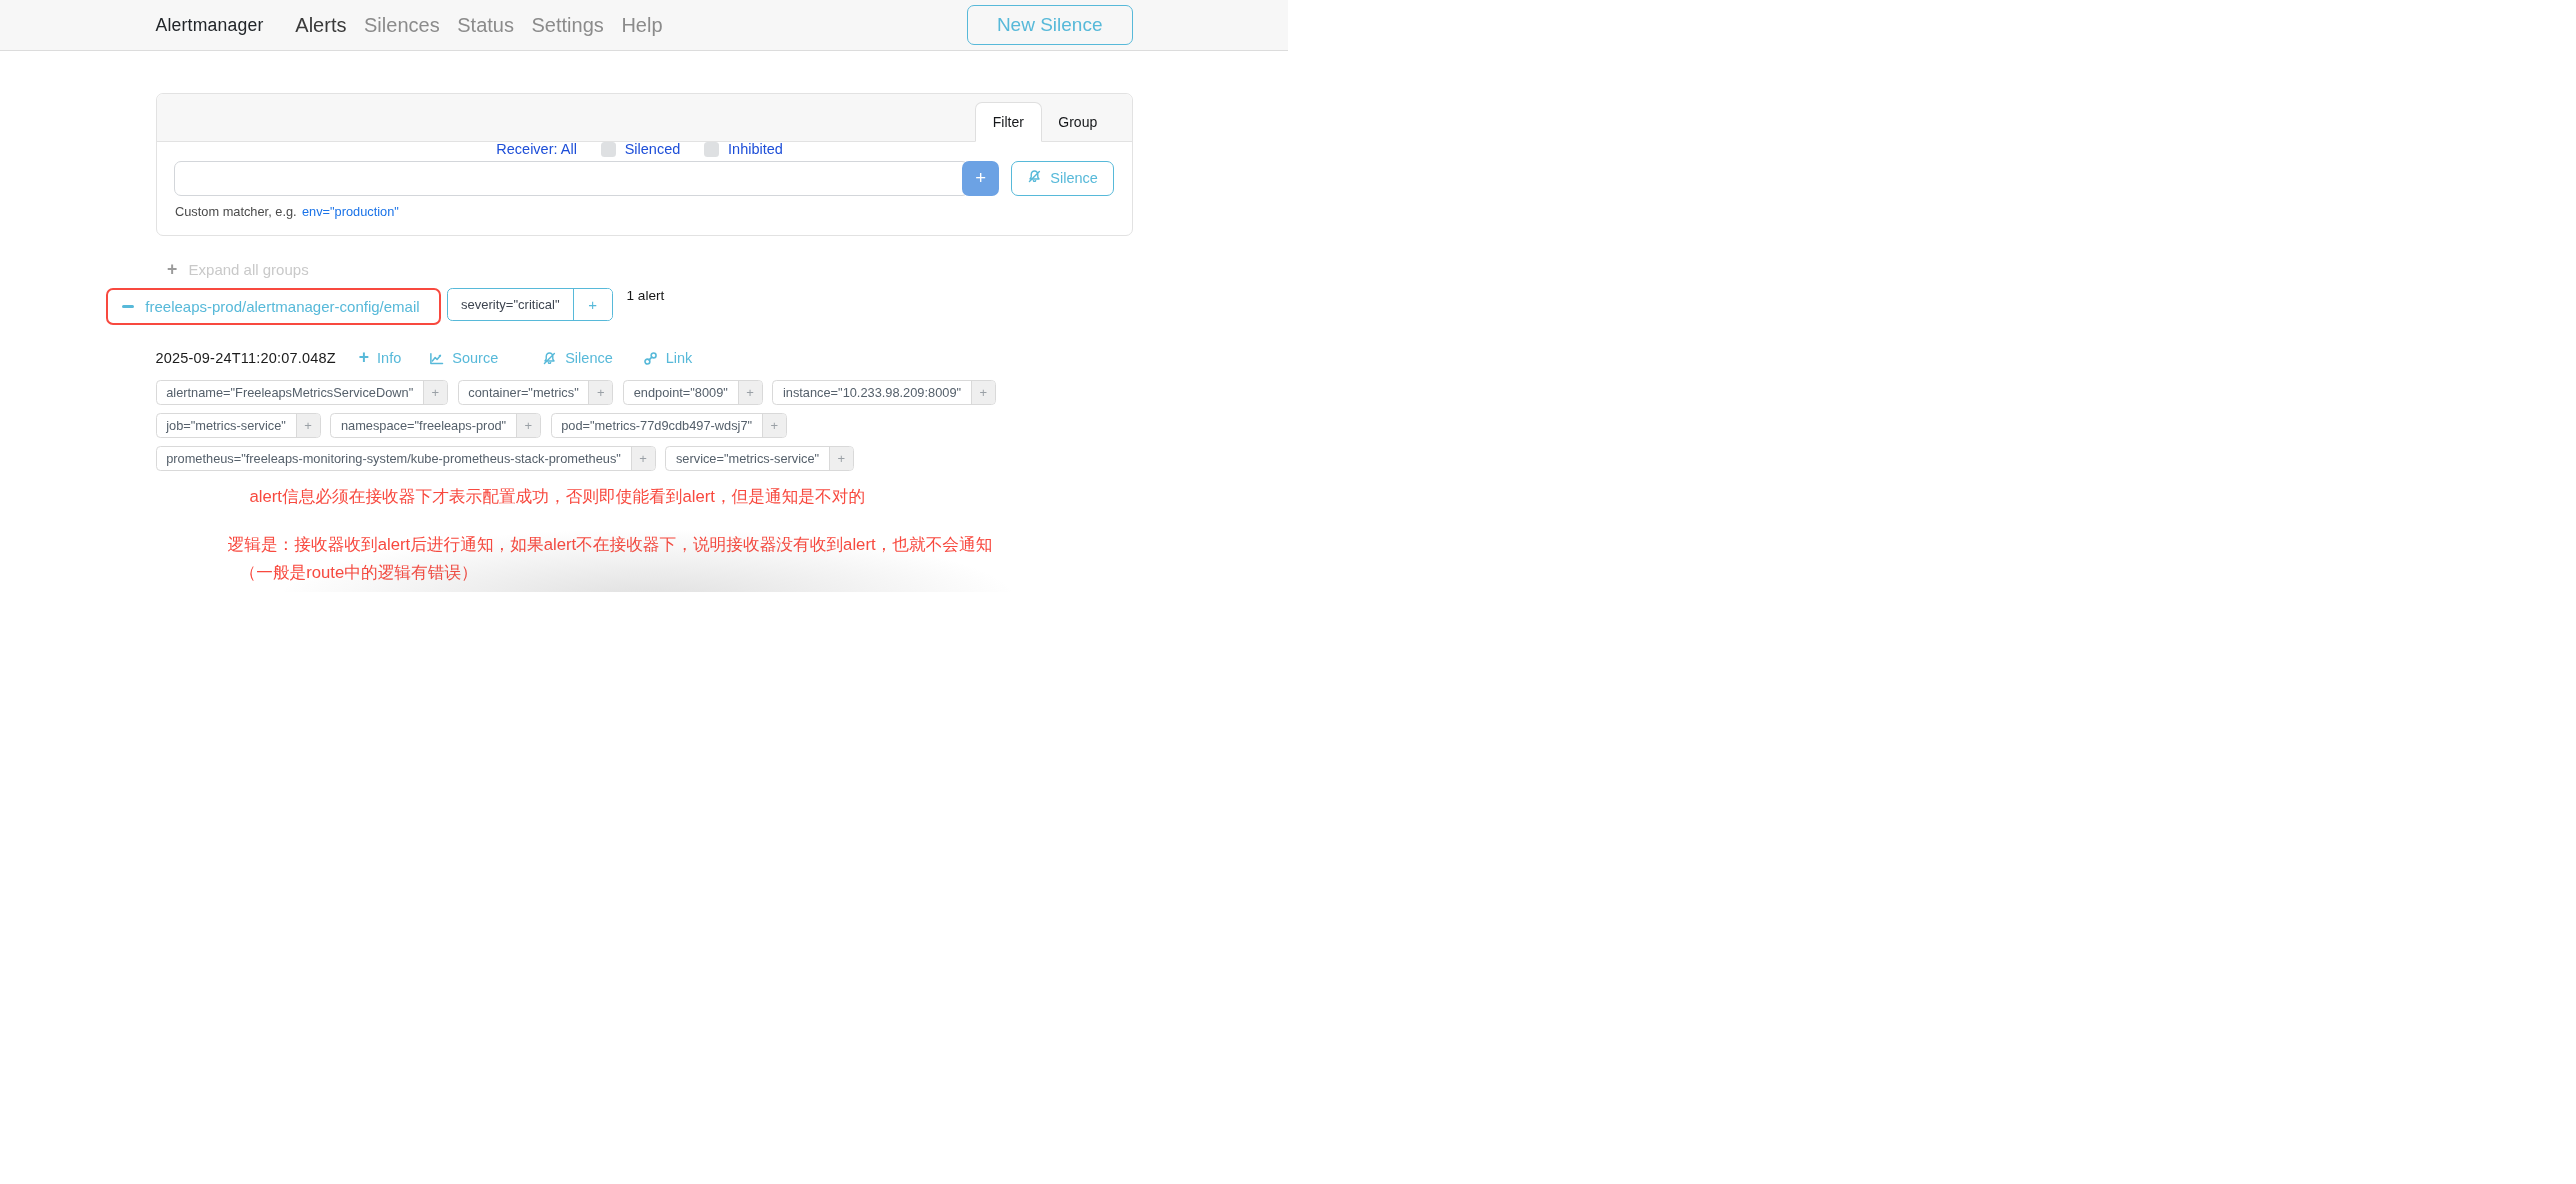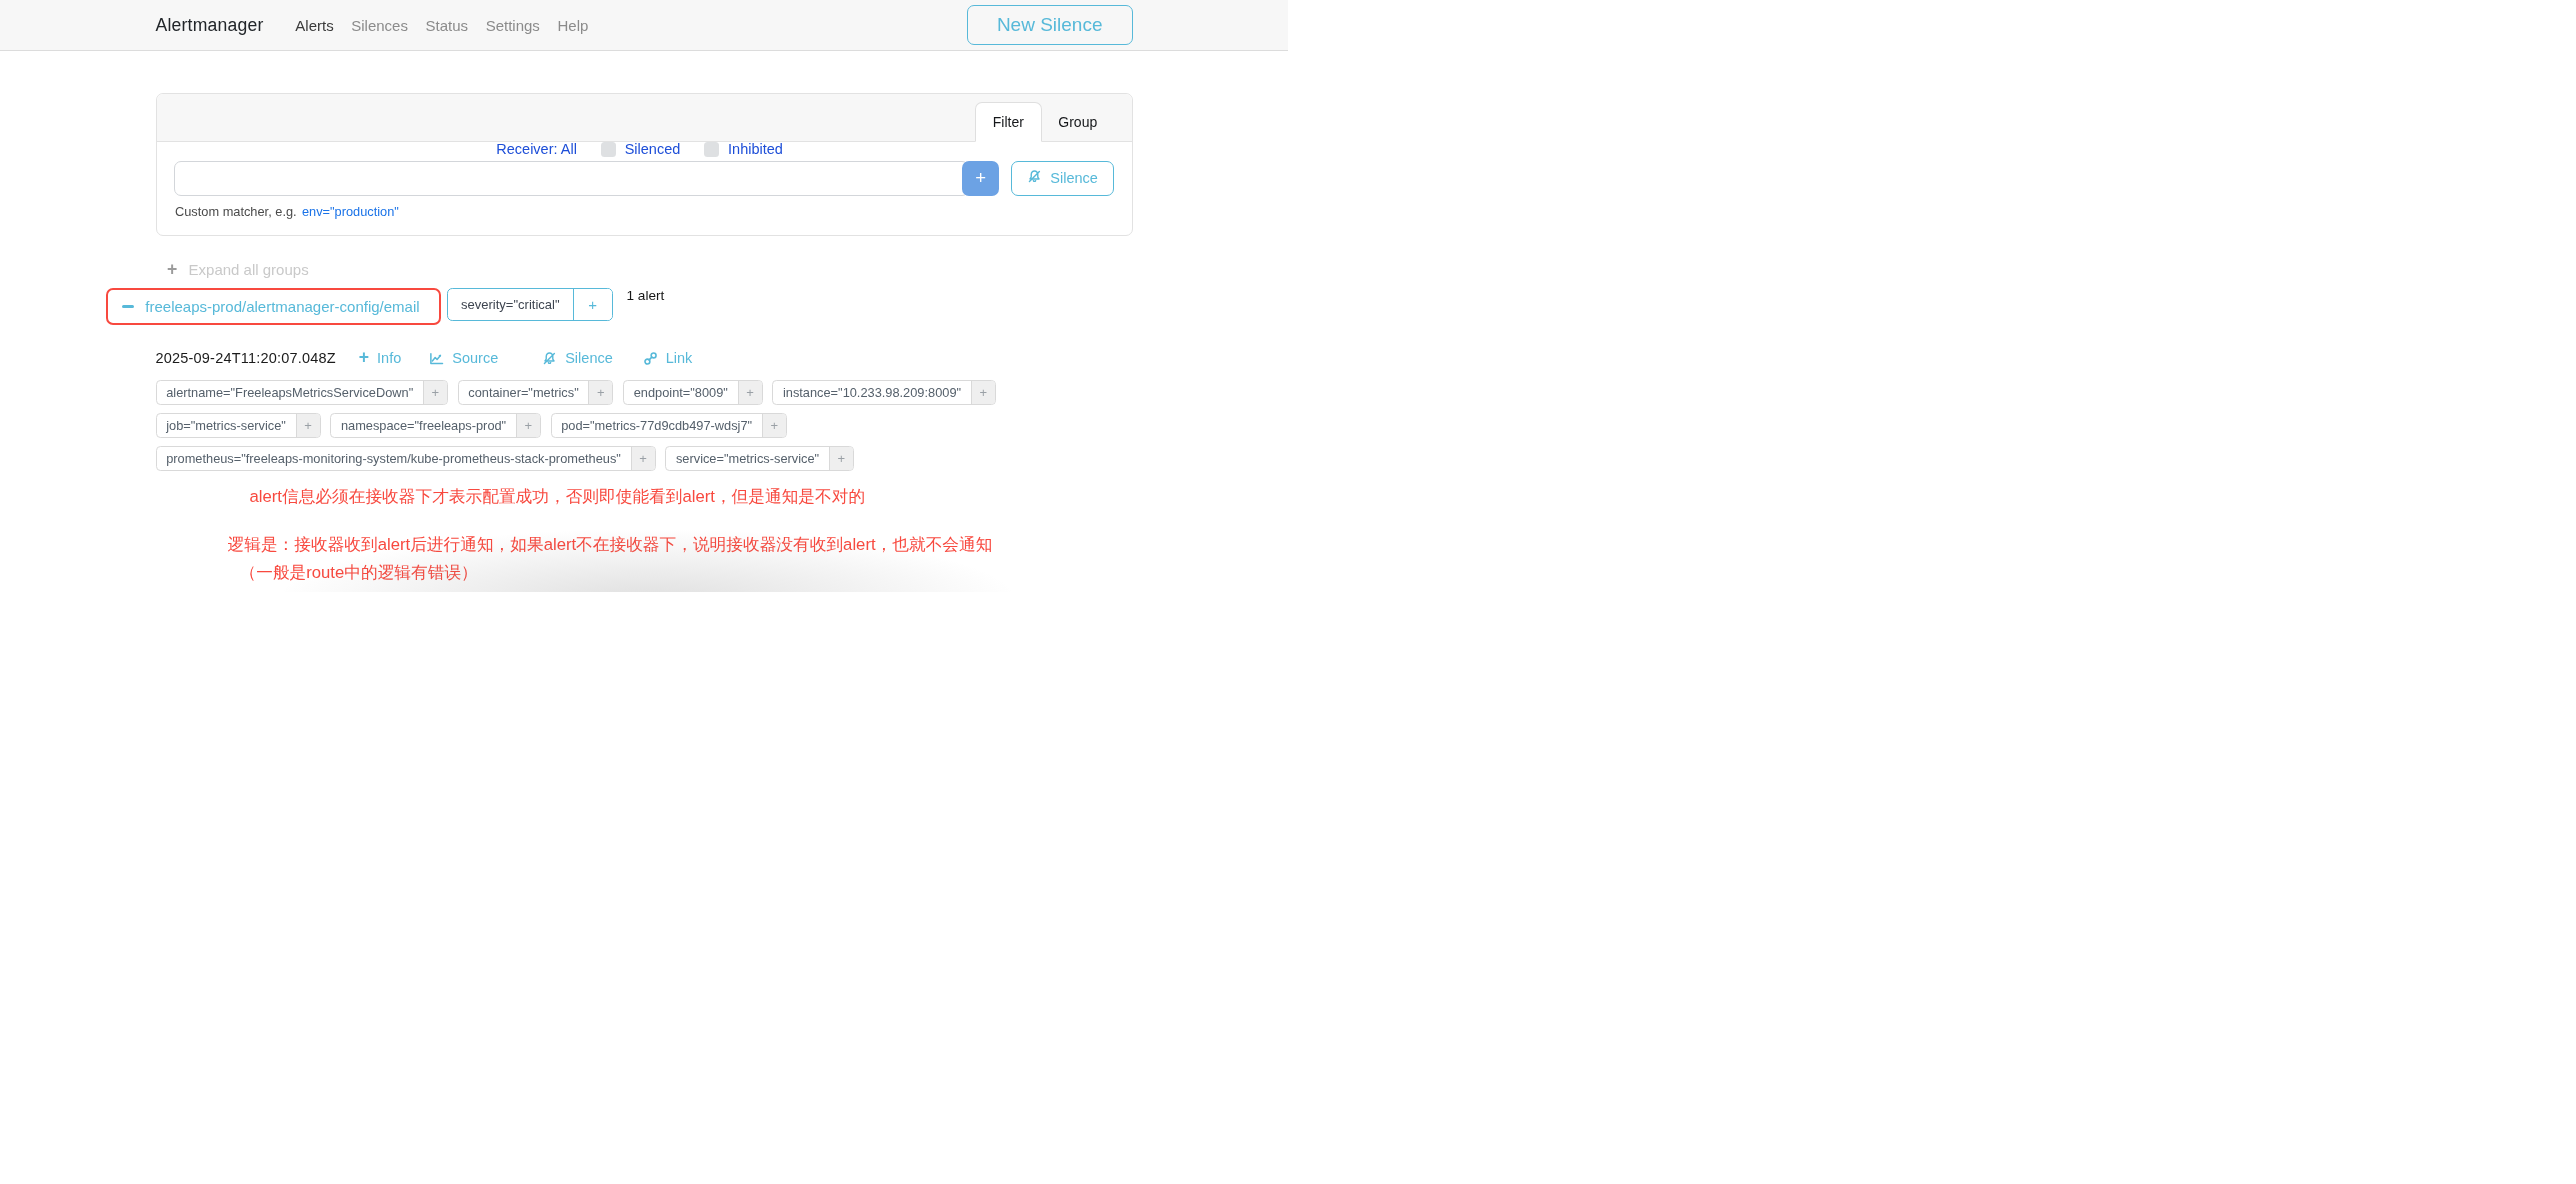--- a/index.html
+++ b/index.html
@@ -18,21 +18,21 @@
 
   
   .navbar {
     height: 51px; background: #f7f7f7;
     border-bottom: 1.8px solid #dcdcdc;
     display: flex; align-items: center;
   }
   .nav-inner { display: flex; align-items: center; width: 1003px; }
   .brand { font-size: 17.6px; color: #212529; margin-right: 23px; letter-spacing: 0.2px; }
   .nav-links { display: flex; list-style: none; align-items: center; }
-  .nav-links li { padding: 7px 8.8px; font-size: 15px; color: #8b8b8b; cursor: pointer; }
+  .nav-links li { padding: 7px 8.8px; font-size: 20px; color: #8b8b8b; cursor: pointer; }
   .nav-links li.active { color: #3a3a3a; }
   .new-silence-btn {
     margin-left: auto; background: transparent;
     border: 1.8px solid var(--teal); color: var(--teal);
     border-radius: 7px; padding: 8px 29px; font-size: 19px;
     font-family: Liberation Sans, sans-serif; cursor: pointer;
   }
 
   
   .card {

